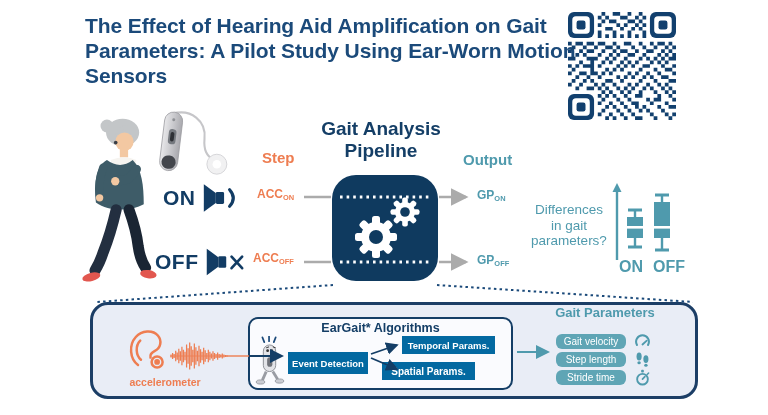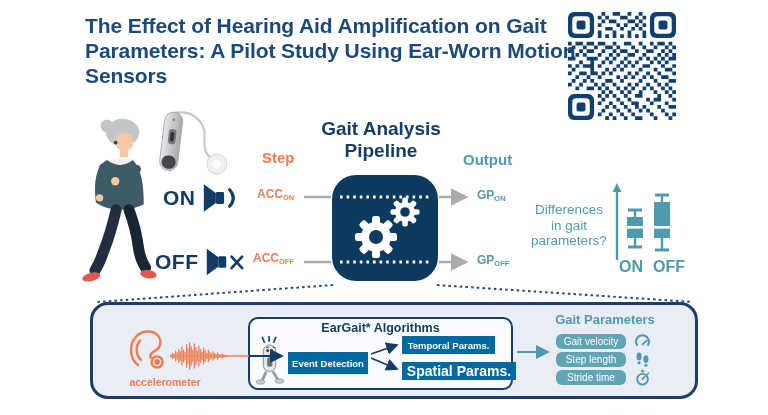--- a/index.html
+++ b/index.html
@@ -47,23 +47,23 @@
                  font-size:10.5px; font-weight:bold; color:#ee7d51; }
 
   .inner-box { left:248px; top:317px; width:265px; height:73px; background:#fafbfe;
                border:2.5px solid #143e66; border-radius:10px; }
   .eargait-title { left:248px; top:321px; width:265px; text-align:center;
                    font-size:12.5px; font-weight:bold; color:#143e66; }
   .proc-box { background:#0369a1; color:#ffffff; font-weight:bold; text-align:center;
               display:flex; align-items:center; justify-content:center; }
   .event-box    { left:288px; top:345px; width:80px; height:22px; font-size:9.5px;margin-top:7px; }
   .temporal-box { left:402px; top:336px; width:93px; height:18px; font-size:9.5px; }
-  .spatial-box  { left:402px; top:362px; width:114px; height:18px; font-size:14px; }
-
-  .gp-title { left:545px; top:312px; width:120px; text-align:center;
+  .spatial-box  { left:382px; top:362px; width:93px; height:18px; font-size:10px; }
+
+  .gp-title { left:545px; top:305px; width:120px; text-align:center;
               font-size:13px; font-weight:bold; color:#4f9aad; }
   .gp-btn { width:70px; height:15px; background:#5fa5b5; color:#fff; border-radius:6px;
             font-size:10px; text-align:center; line-height:15px; }
   .gp-btn-0 { left:556px; top:334px; }
   .gp-btn-1 { left:556px; top:352px; }
   .gp-btn-2 { left:556px; top:370px; }
   .gp-icon { width:17px; height:17px; }
   .gp-icon-0 { left:634px; top:333px; }
   .gp-icon-1 { left:634px; top:351px; }
   .gp-icon-2 { left:634px; top:369px; }

